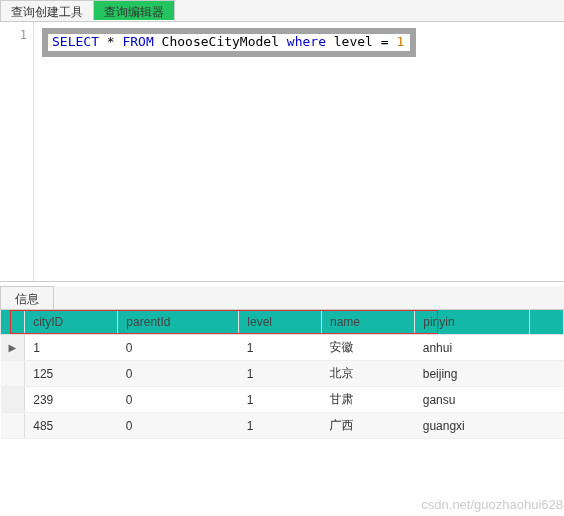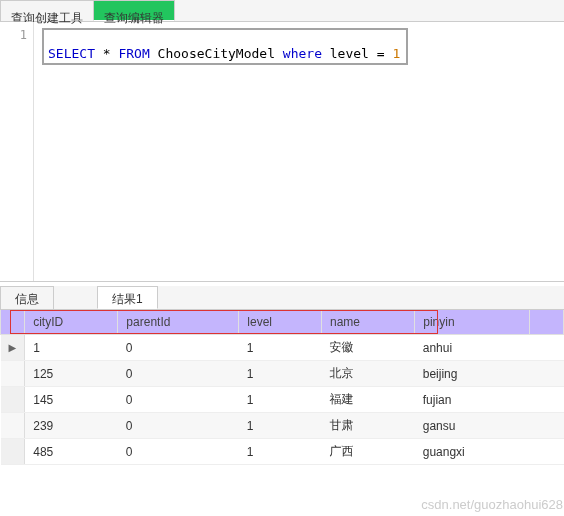--- a/index.html
+++ b/index.html
@@ -15,21 +15,21 @@
     }
     
     
     .top-tabs {
       display: flex;
       border-bottom: 1px solid #ccc;
       background: #f5f5f5;
       height: 22px;
     }
     .top-tab {
-      padding: 9px 10px;
+      padding: 3px 10px;
       border: 1px solid #ccc;
       border-bottom: none;
       background: #f5f5f5;
       cursor: pointer;
       font-size: 12px;
       margin-right: -1px;
     }
     .top-tab.active {
       background: #22c55e;
       border-bottom: 1px solid #fff;
@@ -56,22 +56,22 @@
       font-size: 12px;
     }
     .code-area {
       flex: 1;
       padding: 6px 8px;
       font-family: Consolas, monospace;
       font-size: 13px;
       position: relative;
     }
     .sql-highlight-box {
-      border: 2px solid #a3a3a3;
-      padding: 16px 6px 2px 4px;
+      border: 6px solid #a3a3a3;
+      padding: 0 6px 2px 4px;
       display: inline-block;
     }
     .kw { color: #0000cc; }
     .ident { color: #000; }
     .num { color: #cc7700; }
     
     
     .result-tabs {
       display: flex;
       border-bottom: 1px solid #ccc;
@@ -103,21 +103,21 @@
     }
     .data-table {
       width: 100%;
       border-collapse: collapse;
       font-size: 12px;
     }
     .data-table th {
       text-align: left;
       padding: 5px 8px;
       font-weight: normal;
-      background: #c4b5fd;
+      background: #14b8a6;
       border: 1px solid #e0e0e0;
       border-top: none;
       color: #444;
     }
     .data-table td {
       padding: 4px 8px;
       border-bottom: 1px solid #eee;
     }
     .data-table tr:nth-child(even) td {
       background: #f7f7f7;
@@ -172,21 +172,20 @@
       <span class="kw">where</span>
       <span class="ident">level</span>
       <span class="ident">=</span>
       <span class="num">1</span>
     </span>
   </div>
 </div>
 
 <div class="result-tabs">
   <div class="result-tab">信息</div>
-  <div class="result-tab active">结果1</div>
 </div>
 
 <div class="table-wrap">
   <div class="header-highlight"></div>
   <table class="data-table">
     <thead>
       <tr>
         <th class="row-marker"></th>
         <th>cityID</th>
         <th>parentId</th>
@@ -210,29 +209,20 @@
           <td class="row-marker"></td>
           <td>125</td>
           <td>0</td>
           <td>1</td>
           <td>北京</td>
           <td>beijing</td>
           <td></td>
         </tr>
         <tr>
           <td class="row-marker"></td>
-          <td>145</td>
-          <td>0</td>
-          <td>1</td>
-          <td>福建</td>
-          <td>fujian</td>
-          <td></td>
-        </tr>
-        <tr>
-          <td class="row-marker"></td>
           <td>239</td>
           <td>0</td>
           <td>1</td>
           <td>甘肃</td>
           <td>gansu</td>
           <td></td>
         </tr>
         <tr>
           <td class="row-marker"></td>
           <td>485</td>

